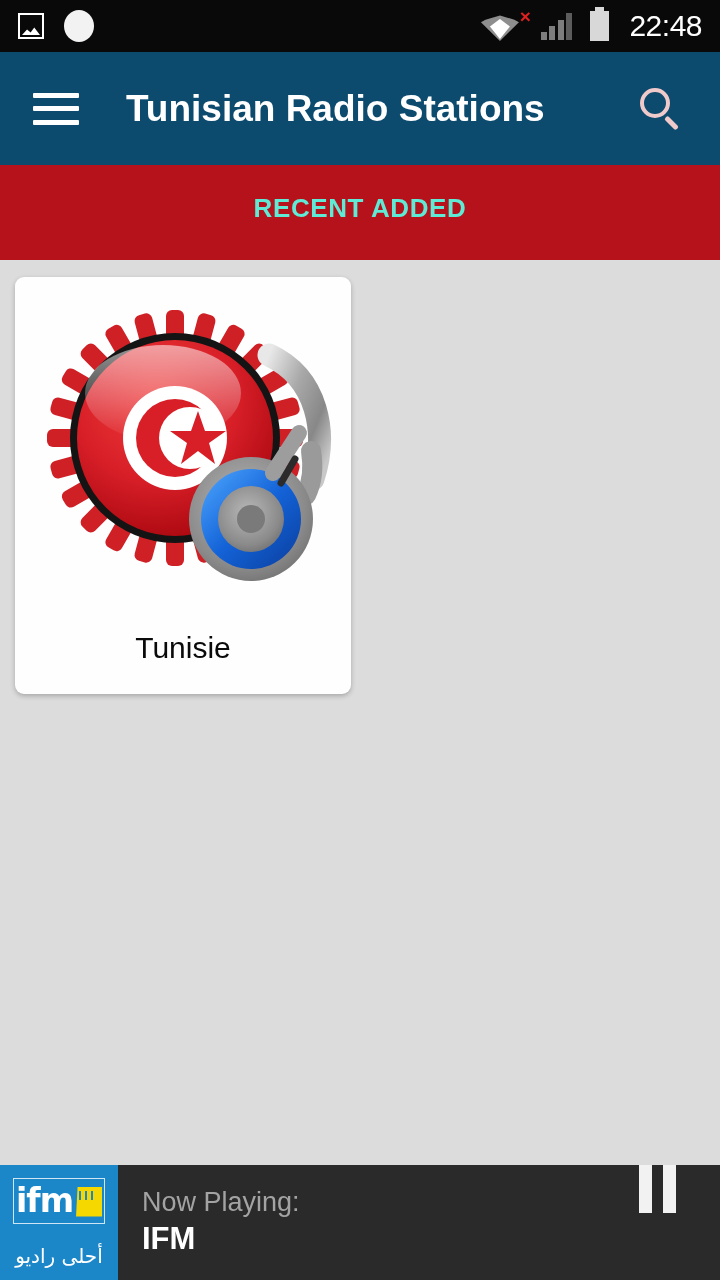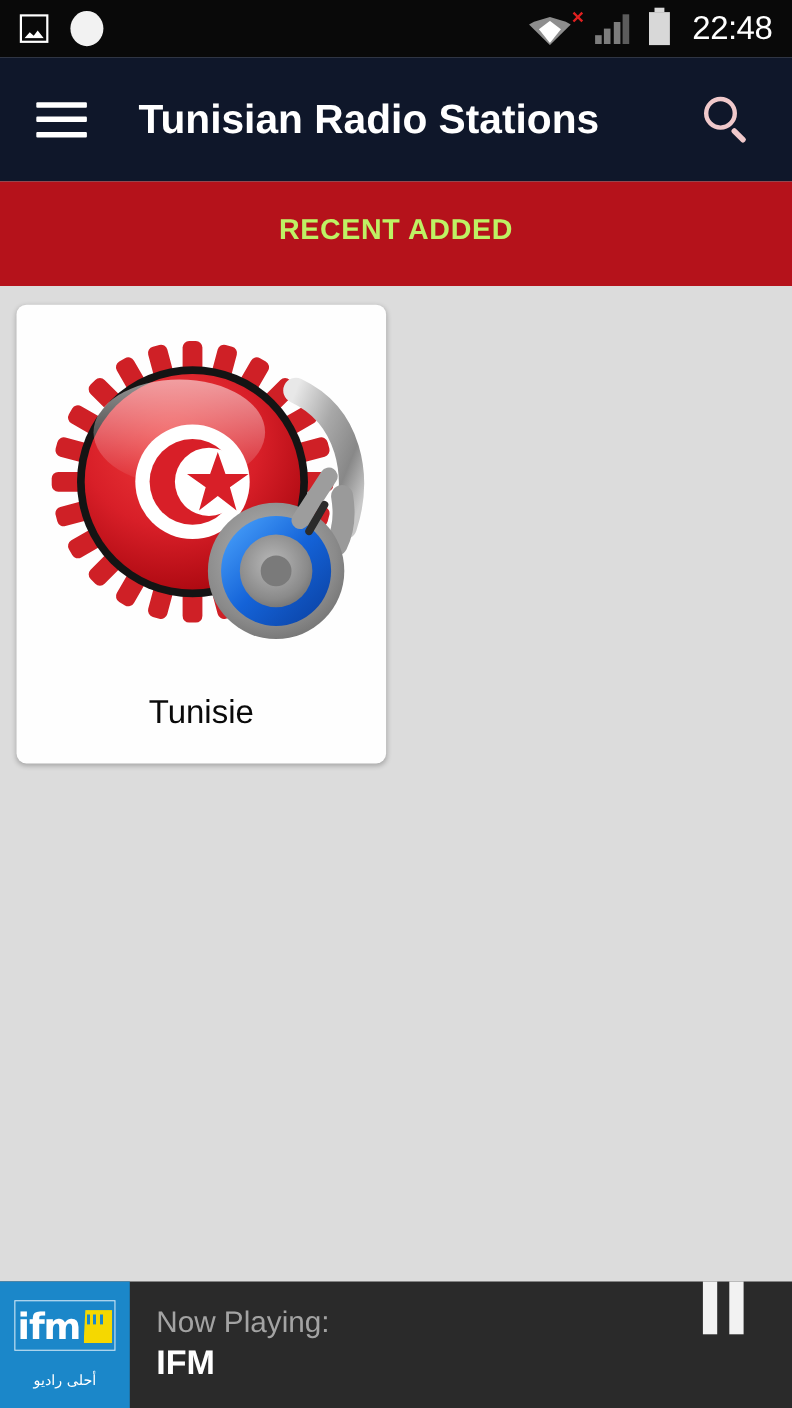--- a/index.html
+++ b/index.html
@@ -52,21 +52,21 @@
   .icon-battery { position: relative; width: 19px; height: 30px; background: #d8d8d8; margin-left: 6px; }
   .icon-battery::before {
     content: ""; position: absolute; top: -4px; left: 5px; width: 9px; height: 4px; background: #d8d8d8;
   }
   .status-time { color: #fff; font-size: 30px; font-weight: 500; letter-spacing: -0.5px; margin-left: 8px; }
 
   
   .appbar {
     position: absolute; top: 52px; left: 0;
     width: 720px; height: 113px;
-    background: #0f172a;
+    background: #0c4a6e;
     display: flex; align-items: center;
   }
   .hamburger { width: 46px; height: 32px; margin-left: 33px; display: flex; flex-direction: column; justify-content: space-between; cursor: pointer; }
   .hamburger span { display: block; height: 5px; background: #fff; border-radius: 1px; }
   .appbar-title { color: #fff; font-size: 37px; font-weight: bold; margin-left: 47px; letter-spacing: 0px; }
   .search-btn { margin-left: auto; margin-right: 36px; width: 46px; height: 46px; position: relative; cursor: pointer; }
   .search-btn .ring {
     position: absolute; left: 2px; top: 2px; width: 30px; height: 30px;
     border: 4px solid #f0c9cb; border-radius: 50%;
   }
@@ -80,21 +80,21 @@
     position: absolute; top: 165px; left: 0;
     width: 720px; height: 95px;
     background: #b5121b;
     display: flex;
   }
   .tab {
     flex: 1; display: flex; align-items: center; justify-content: center;
     font-size: 26px; font-weight: bold; letter-spacing: 0.6px; cursor: pointer;
     position: relative; padding-bottom: 8px;
   }
-  .tab.inactive { color: #bef264; }
+  .tab.inactive { color: #5eead4; }
   .tab.active { color: #ffffff; }
   .tab.active .indicator {
     position: absolute; bottom: 0; left: 0; width: 100%; height: 9px; background: #f5d800;
   }
 
   
   .content {
     position: absolute; top: 260px; left: 0;
     width: 720px; height: 905px;
     background: #dcdcdc;
@@ -130,21 +130,21 @@
   .logo-ifm { color: #ffffff; font-size: 33px; font-weight: bold; line-height: 1; letter-spacing: -1px; font-family: "DejaVu Sans", sans-serif; }
   .logo-flag {
     width: 26px; height: 30px; background: #f5d800;
     clip-path: polygon(6% 0%, 100% 0%, 100% 100%, 0% 100%);
     position: relative; margin-top: 2px;
   }
   .logo-flag::after {
     content: ""; position: absolute; left: 3px; top: 4px; width: 18px; height: 9px;
     background: repeating-linear-gradient(90deg, #1b87c9 0 2.5px, transparent 2.5px 6px);
   }
-  .logo-ar { color: #ffffff; font-size: 13px; margin-top: 20px; direction: rtl; font-family: "DejaVu Sans", sans-serif; }
+  .logo-ar { color: #ffffff; font-size: 20px; margin-top: 20px; direction: rtl; font-family: "DejaVu Sans", sans-serif; }
   .player-info { margin-left: 24px; display: flex; flex-direction: column; justify-content: center; }
   .player-now { color: #a3a3a3; font-size: 27px; line-height: 1.25; }
   .player-station { color: #ffffff; font-size: 31px; font-weight: bold; line-height: 1.25; }
   .player-pause {
     margin-left: auto; margin-right: 44px;
     display: flex; gap: 11px; cursor: pointer; flex: none;
   }
   .player-pause i { display: block; width: 13px; height: 48px; background: #f2f2f2; }
 </style>
 </head>

